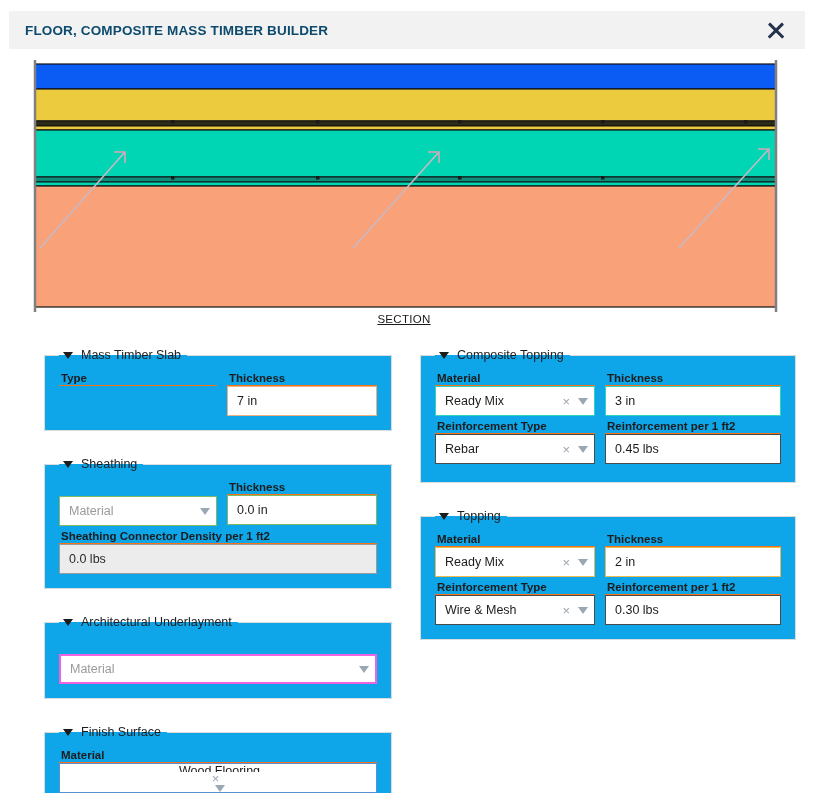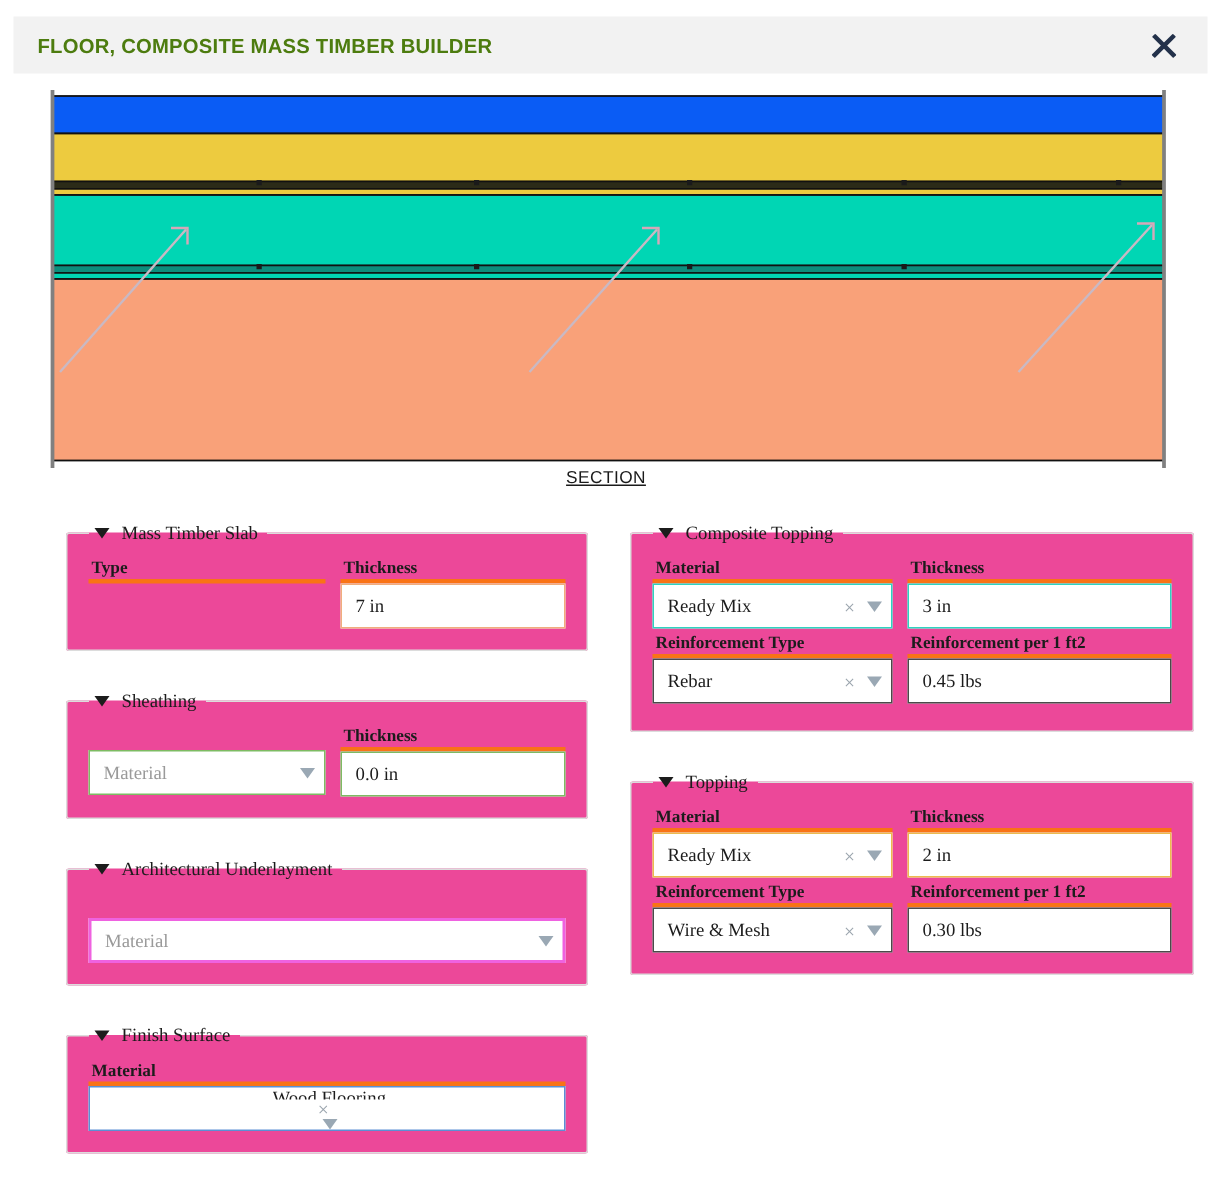--- a/index.html
+++ b/index.html
@@ -14,21 +14,21 @@
 
   
   .titlebar {
     position: absolute; left: 9px; top: 11px; width: 796px; height: 38px;
     background: #f2f2f2;
     display: flex; align-items: center; justify-content: space-between;
     padding: 0 16px 0 16px;
   }
   .titlebar-title {
     font-size: 13.5px; font-weight: bold; letter-spacing: .15px;
-    color: #4d7c0f; white-space: nowrap;
+    color: #0c4a6e; white-space: nowrap;
   }
   .close-btn {
     width: 26px; height: 26px; position: relative; cursor: pointer;
     flex: none;
   }
   .close-btn::before, .close-btn::after {
     content:""; position:absolute; left: 3px; top: 11.5px;
     width: 20px; height: 3.4px; background:#23314a; border-radius: .5px;
   }
   .close-btn::before { transform: rotate(45deg); }
@@ -47,41 +47,40 @@
 
   
   .col-left  { position:absolute; left: 44px;  top: 348px; width: 348px; }
   .col-right { position:absolute; left: 420px; top: 348px; width: 376px; }
 
   fieldset.group {
     border: 1px solid #dcdcdc;
     border-radius: 2px;
     margin: 0 0 26px 0;
     padding: 6px 14px 14px 14px;
-    background: #ec4899;
-    font-family: Liberation Serif, serif;
+    background: #0ea5e9;
   }
   fieldset.group > legend {
     padding: 0 6px 0 4px;
     font-size: 12.5px; color:#1c1c1c;
     display:flex; align-items:center; gap:8px;
   }
   .caret {
     width:0;height:0;border-left:5.5px solid transparent;
     border-right:5.5px solid transparent;border-top:7px solid #1c1c1c;
     display:inline-block; cursor:pointer;
   }
 
   .row { display:flex; gap: 10px; }
   .fld { display:flex; flex-direction:column; margin-top: 4px; }
   .fld.grow { flex: 1 1 auto; }
 
   .fld-label {
     font-size: 11.5px; font-weight: bold; color:#1c1c1c;
-    border-bottom: 3px solid #f97316;
+    border-bottom: 1px solid #f97316;
     padding: 0 0 1px 2px; margin-bottom: 0px;
     align-self: stretch;
   }
   .fld-label.blank { border-bottom: none; height: 15px; }
 
   .ctl {
     height: 30px; border: 1.6px solid #4a4a4a; background:#fff;
     display:flex; align-items:center; padding: 0 6px 0 9px;
     font-size: 12.5px; color:#1c1c1c; cursor: text;
     position: relative;
@@ -192,20 +191,26 @@
           <span class="dd-arrow"></span>
         </div>
       </div>
       <div class="fld grow">
         <span class="fld-label">Thickness</span>
         <div class="ctl b-green">
           <span class="val">0.0 in</span>
         </div>
       </div>
     </div>
+    <div class="fld">
+      <span class="fld-label">Sheathing Connector Density per 1 ft2</span>
+      <div class="ctl disabled">
+        <span class="val">0.0 lbs</span>
+      </div>
+    </div>
   </fieldset>
 
   <fieldset class="group">
     <legend>
       <span class="caret"></span>
       <span>Architectural Underlayment</span>
     </legend>
     <div class="fld">
       <span class="fld-label blank"></span>
       <div class="ctl select b-magenta">

